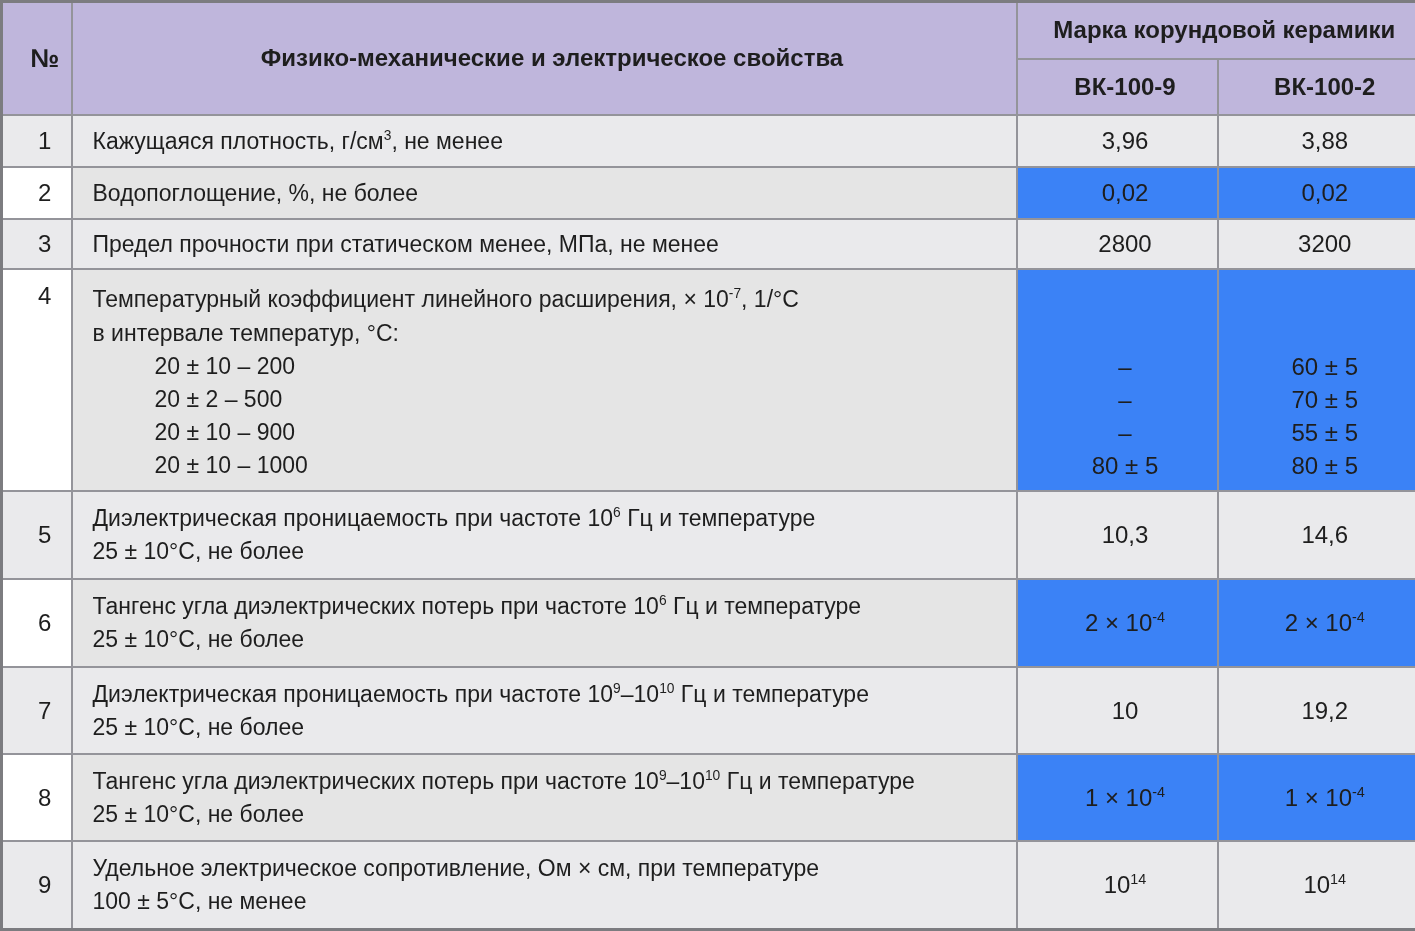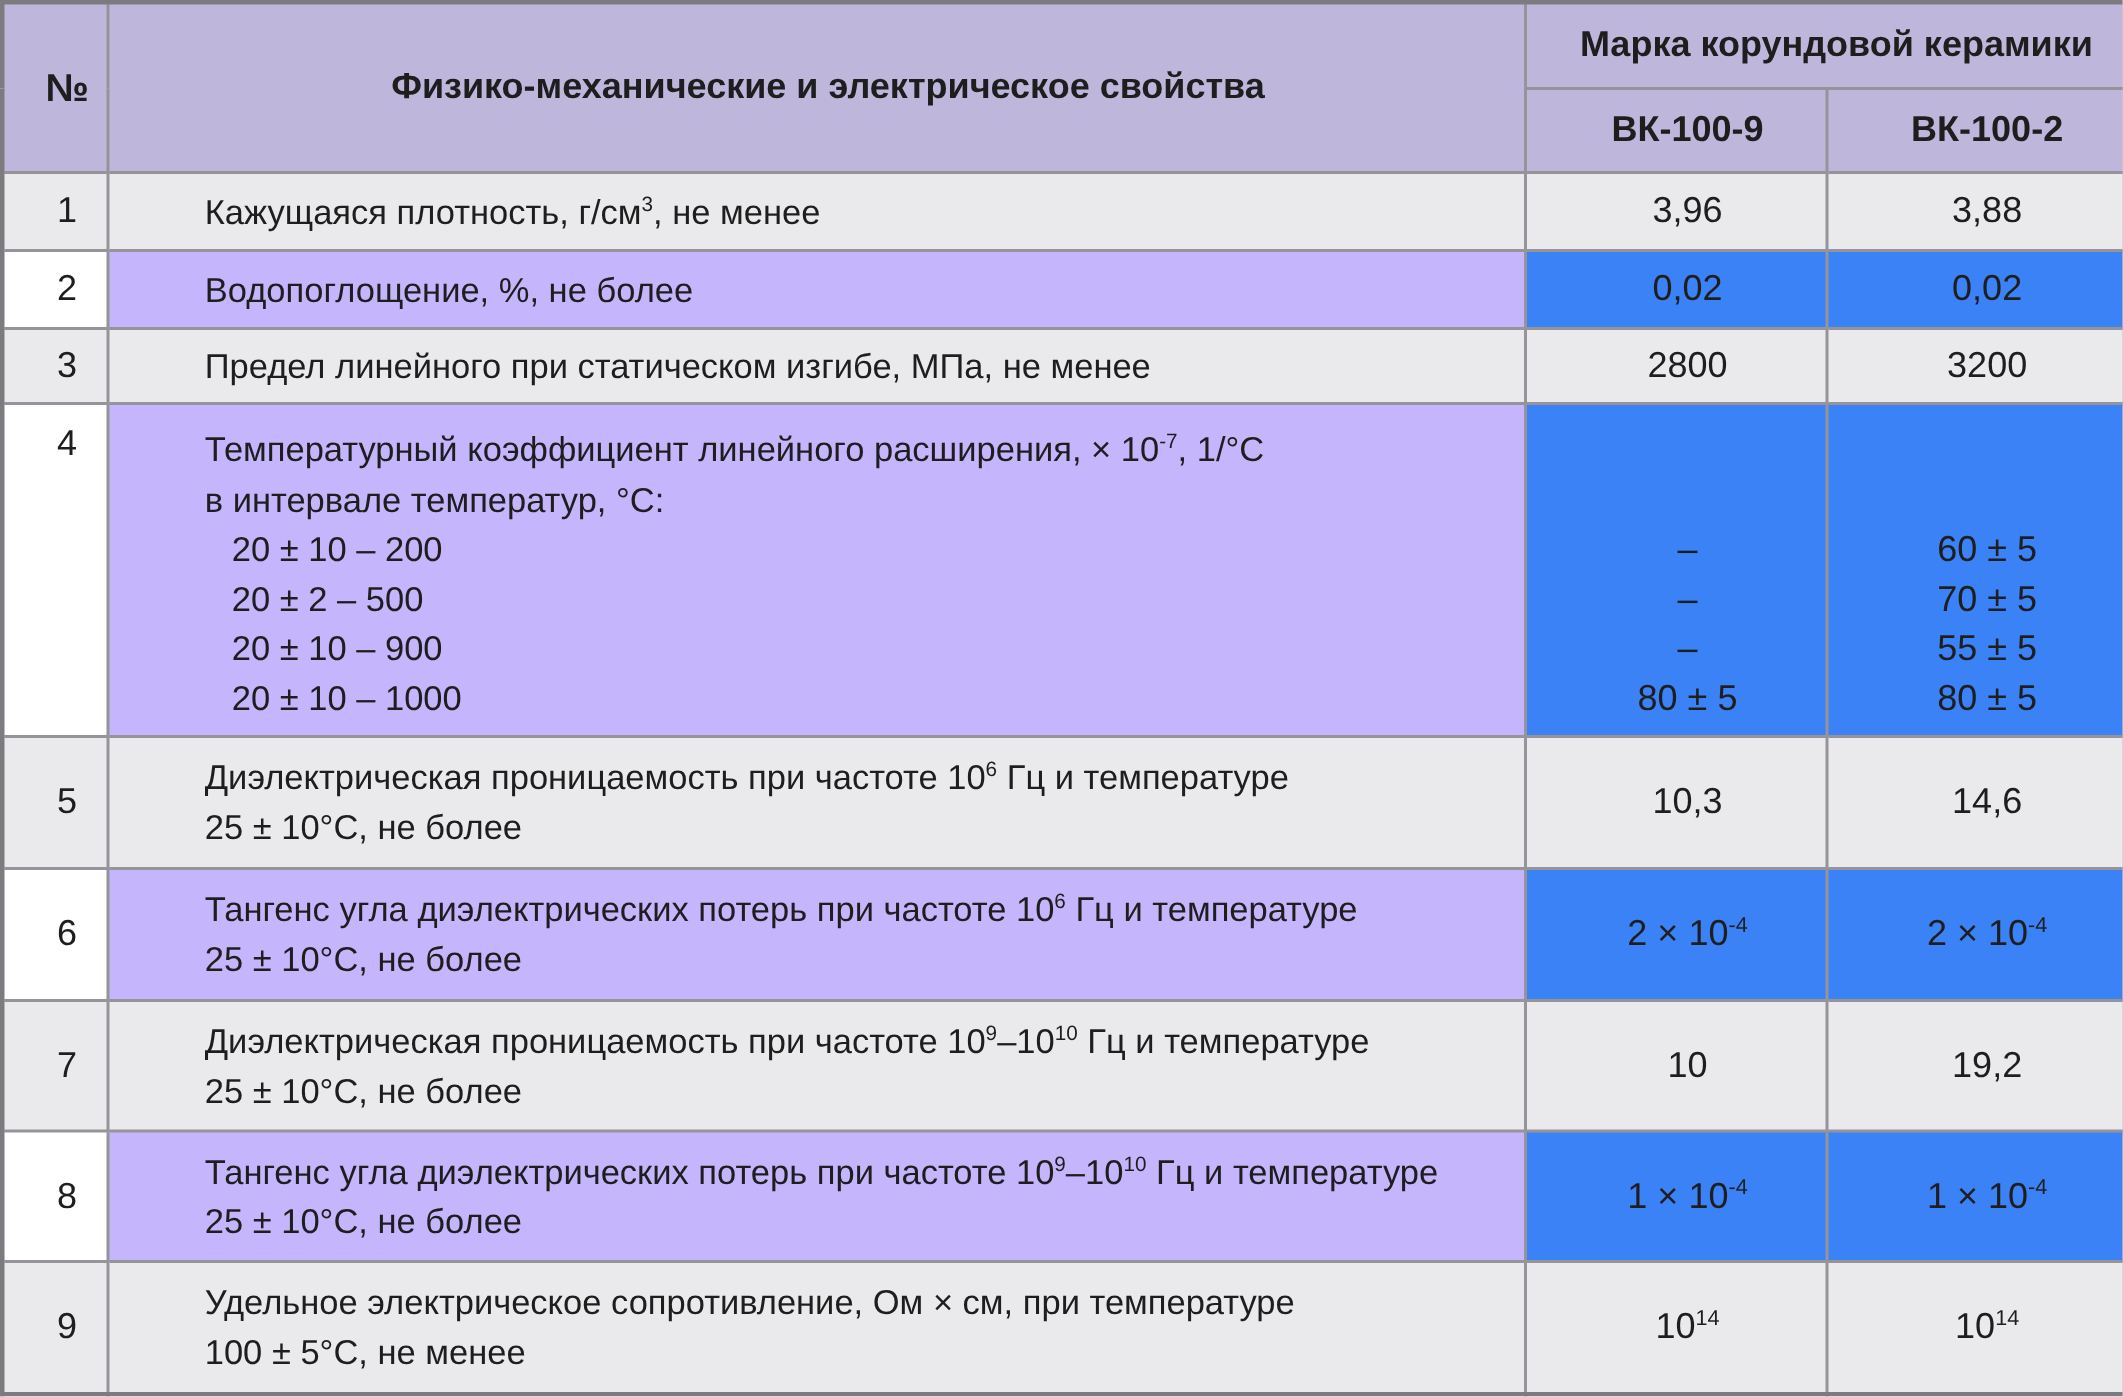--- a/index.html
+++ b/index.html
@@ -31,30 +31,30 @@
     text-align: center;
     vertical-align: middle;
     font-size: 24px;
     background: #ffffff;
   }
   td.prop {
     vertical-align: middle;
     font-size: 23px;
     padding-left: 20px;
     padding-right: 12px;
-    background: #c4b5fd;
+    background: #e5e5e5;
   }
   td.val {
     text-align: center;
     vertical-align: middle;
     font-size: 24px;
     background: #3b82f6;
   }
   tr.shaded td { background: #eaeaec; }
-  .line    { line-height: 34px; margin-left: 44px; }
+  .line    { line-height: 34px; }
   .subline { line-height: 33px; padding-left: 62px; }
   .vspacer { height: 68px; }
   .vline   { line-height: 33px; text-align: center; }
   tr.tall td { vertical-align: top; padding-top: 12px; }
   sup {
     font-size: 0.60em;
     vertical-align: super;
     line-height: 0;
     letter-spacing: 0;
   }
@@ -96,21 +96,21 @@
     <td class="prop">
           <div class="line"><span>Водопоглощение, %, не более</span></div>
         </td>
     <td class="val"><span><span>0,02</span></span></td>
     <td class="val"><span><span>0,02</span></span></td>
   </tr>
 
   <tr class="shaded" style="height:50px">
     <td class="num">3</td>
     <td class="prop">
-          <div class="line"><span>Предел линейного при статическом изгибе, МПа, не менее</span></div>
+          <div class="line"><span>Предел прочности при статическом менее, МПа, не менее</span></div>
         </td>
     <td class="val"><span><span>2800</span></span></td>
     <td class="val"><span><span>3200</span></span></td>
   </tr>
 
   <tr class="tall" style="height:222px">
     <td class="num">4</td>
     <td class="prop">
       <div class="line"><span>Температурный коэффициент линейного расширения, × 10</span><sup>-7</sup><span>, 1/°С</span></div>
       <div class="line"><span>в интервале температур, °С:</span></div>

